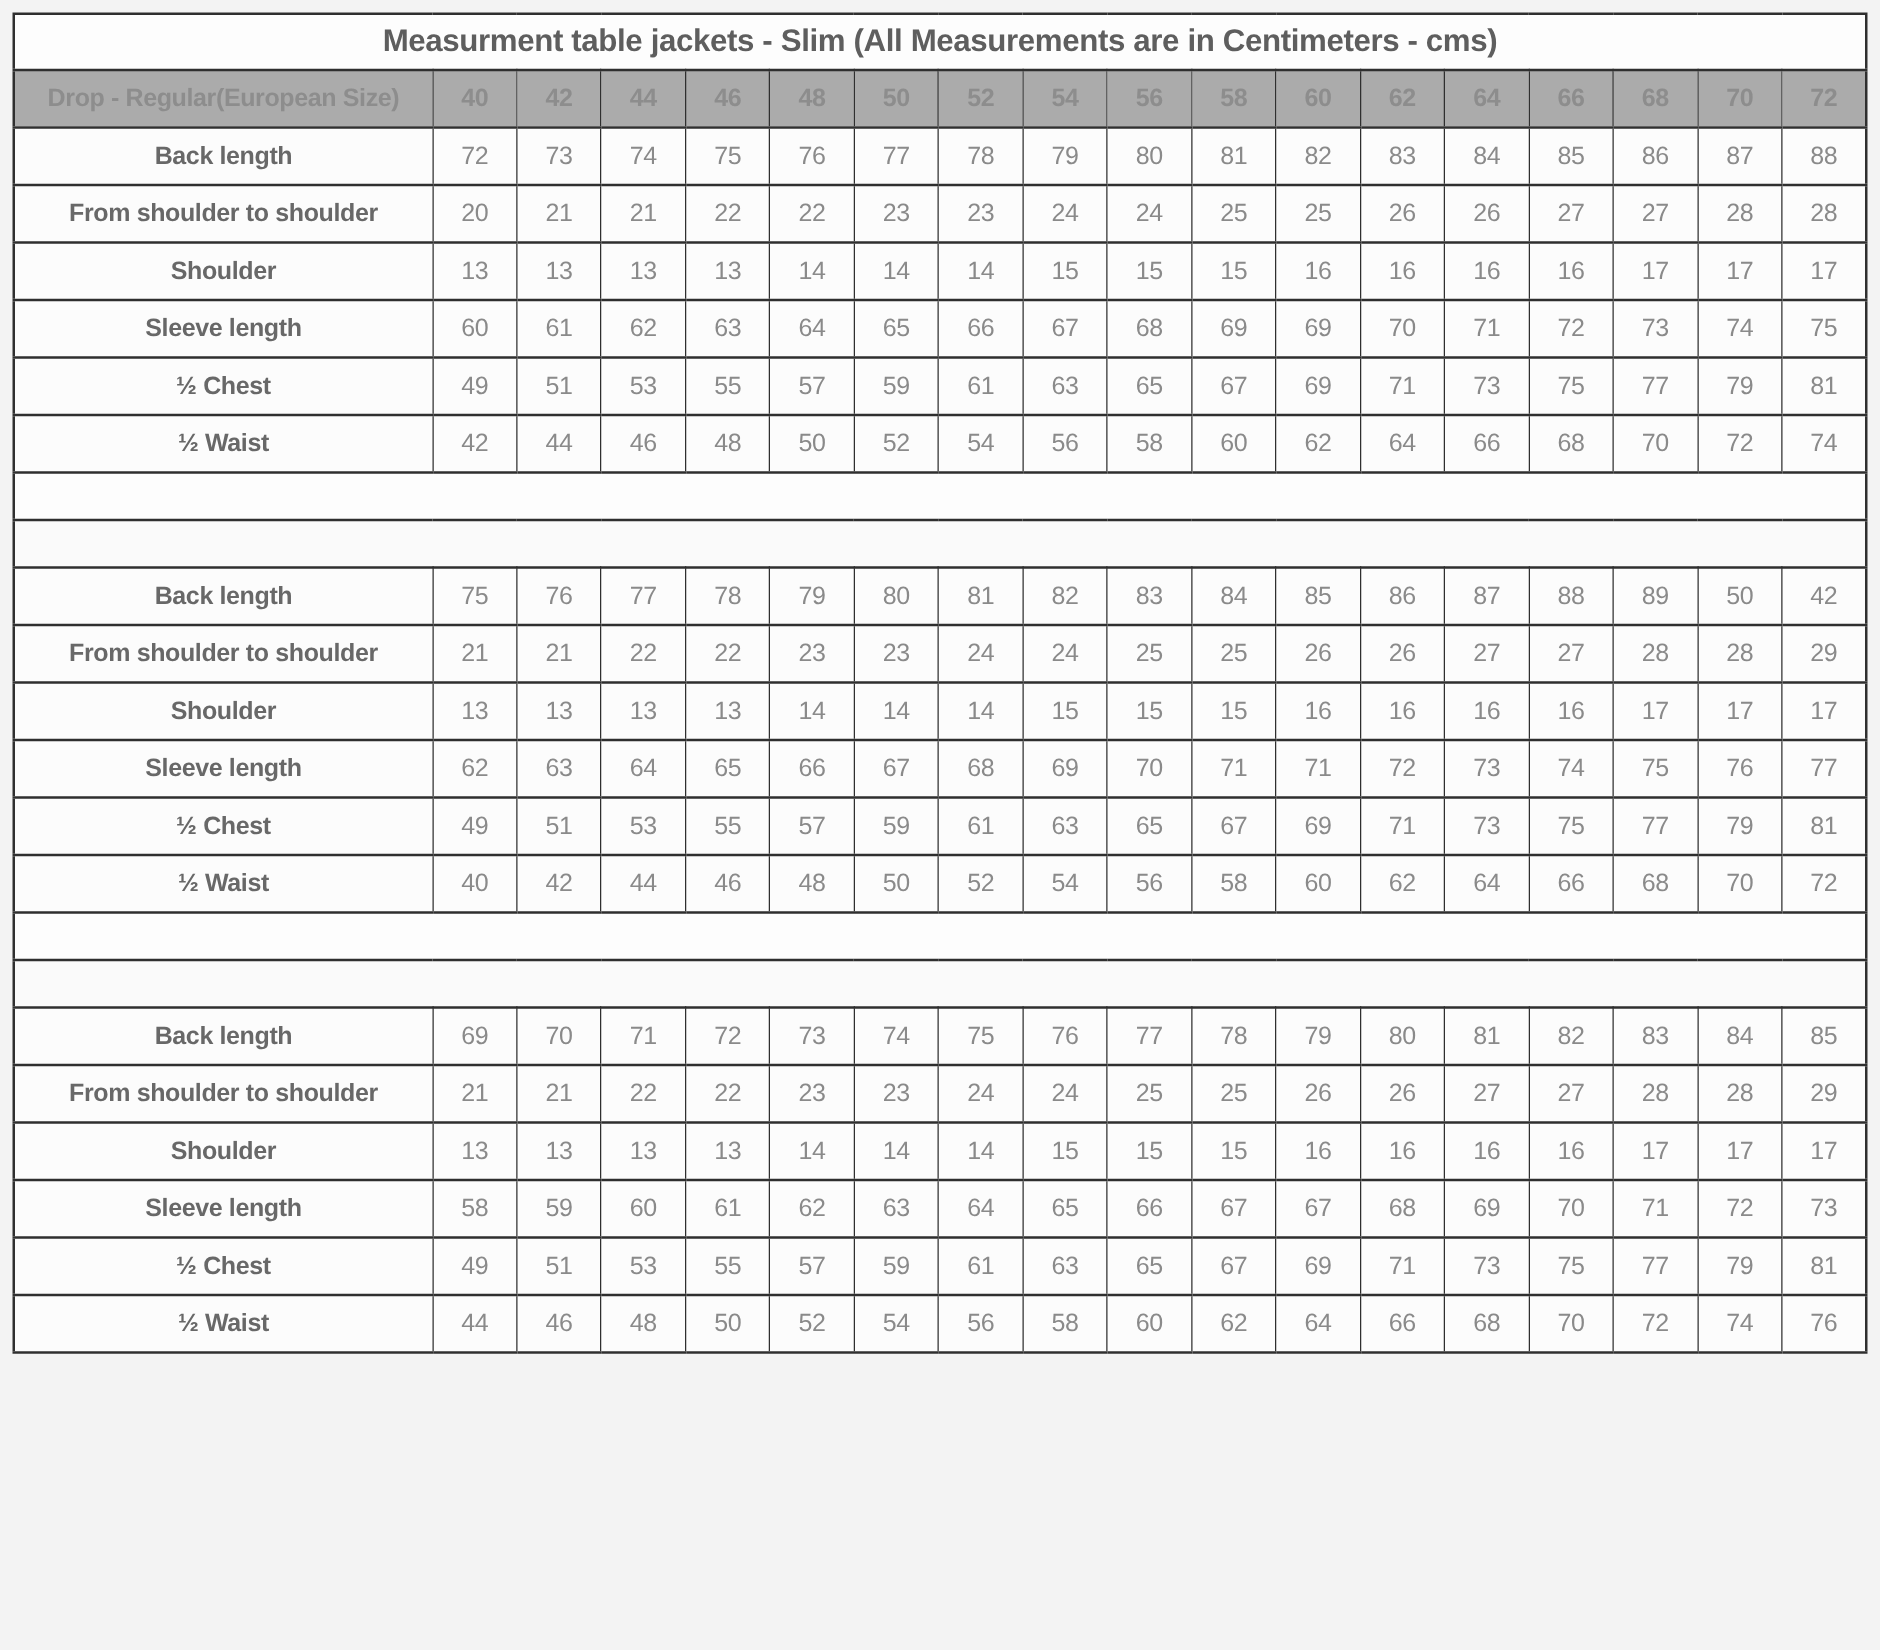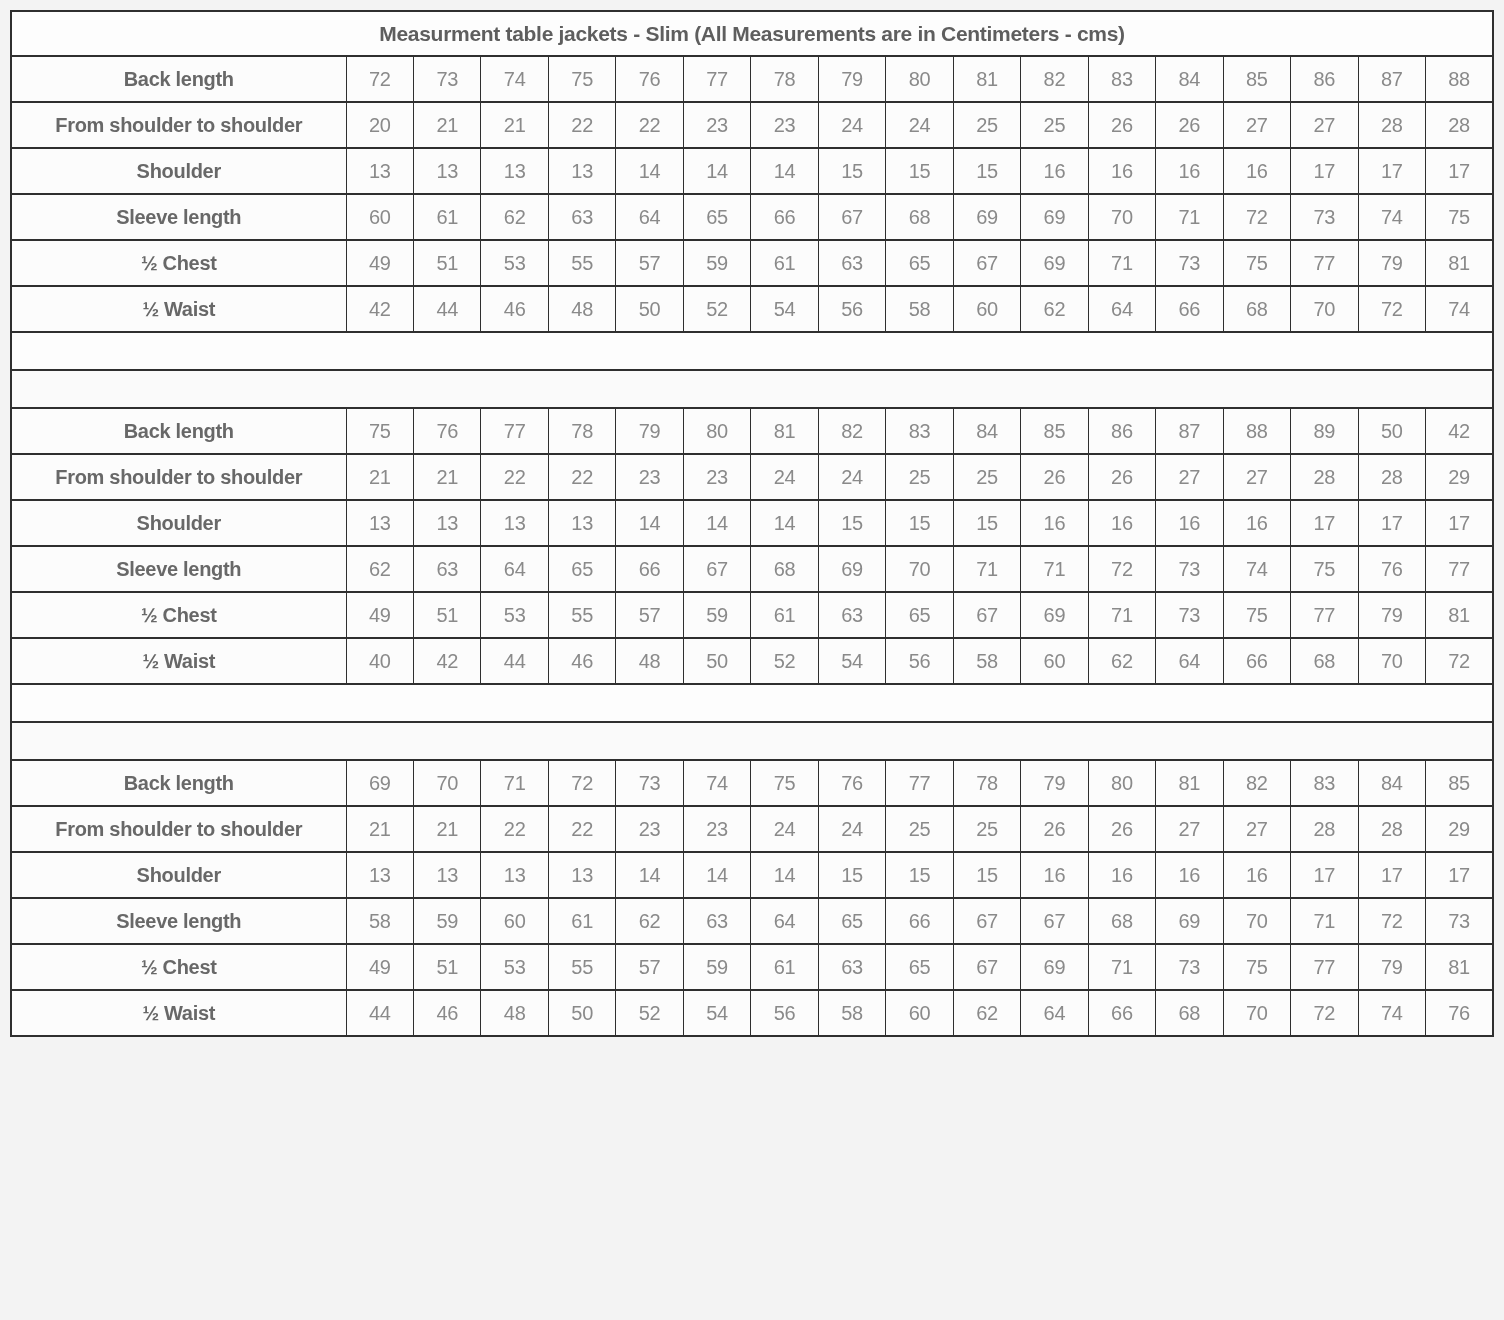--- a/index.html
+++ b/index.html
@@ -32,21 +32,21 @@
     text-align: center;
     vertical-align: middle;
     overflow: hidden;
     white-space: nowrap;
   }
   tr.title-row td {
     height: 41px;
     background: var(--title-bg, #fdfdfd);
     color: var(--title-text, #5e5e5e);
     font-weight: bold;
-    font-size: 21px;
+    font-size: 25px;
   }
   tr.header-row th {
     height: 42px;
     background: var(--header-bg, #ababab);
     color: var(--header-text, #8d8d8d);
     font-weight: bold;
     font-size: 20px;
   }
   tr.data-row td {
     height: 42px;
@@ -78,20 +78,40 @@
   <table class="size-table">
     <colgroup>
       <col class="label-col">
       <col span="17">
     </colgroup>
     <tbody>
       <tr class="title-row">
         <td colspan="18">Measurment table jackets - Slim (All Measurements are in Centimeters - cms)</td>
       </tr>
 
+        <tr class="header-row">
+          <th>Drop - Regular(European Size)</th>
+          <th>40</th>
+          <th>42</th>
+          <th>44</th>
+          <th>46</th>
+          <th>48</th>
+          <th>50</th>
+          <th>52</th>
+          <th>54</th>
+          <th>56</th>
+          <th>58</th>
+          <th>60</th>
+          <th>62</th>
+          <th>64</th>
+          <th>66</th>
+          <th>68</th>
+          <th>70</th>
+          <th>72</th>
+        </tr>
         <tr class="data-row">
           <td class="label-cell">Back length</td>
           <td>72</td>
           <td>73</td>
           <td>74</td>
           <td>75</td>
           <td>76</td>
           <td>77</td>
           <td>78</td>
           <td>79</td>

